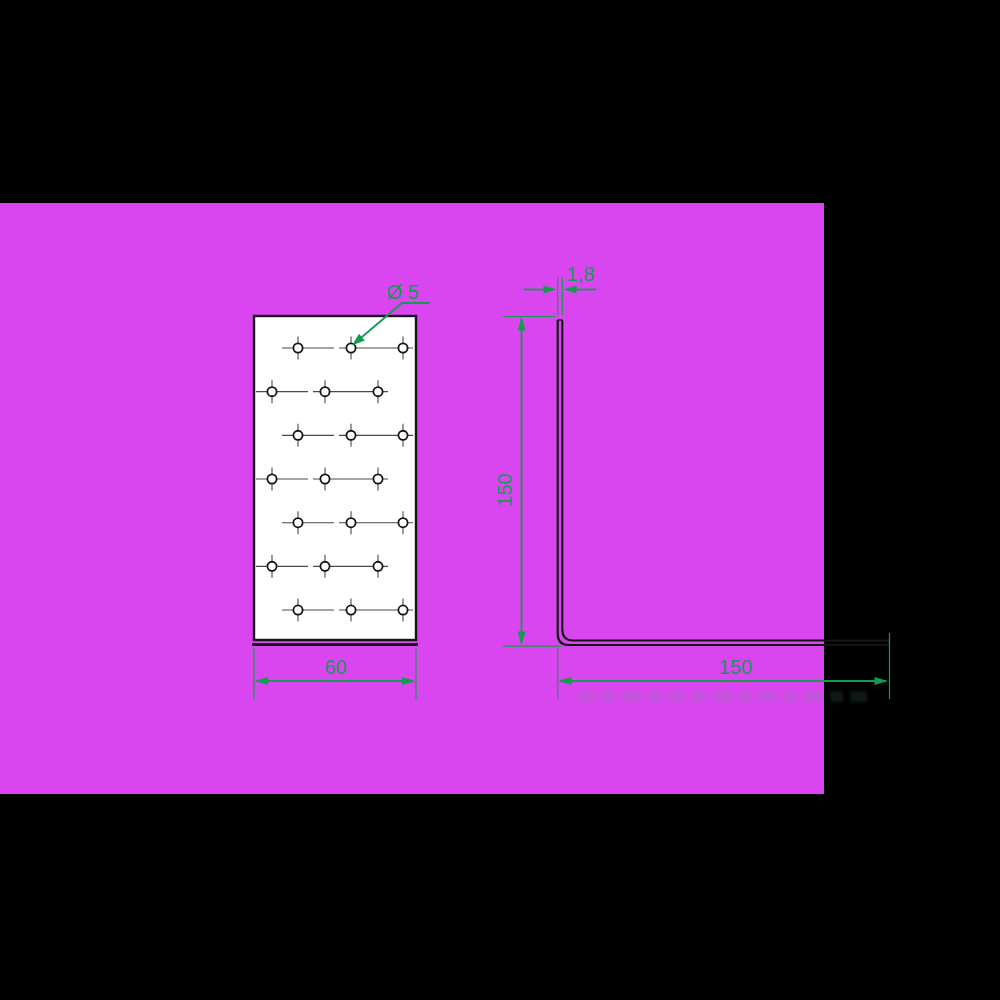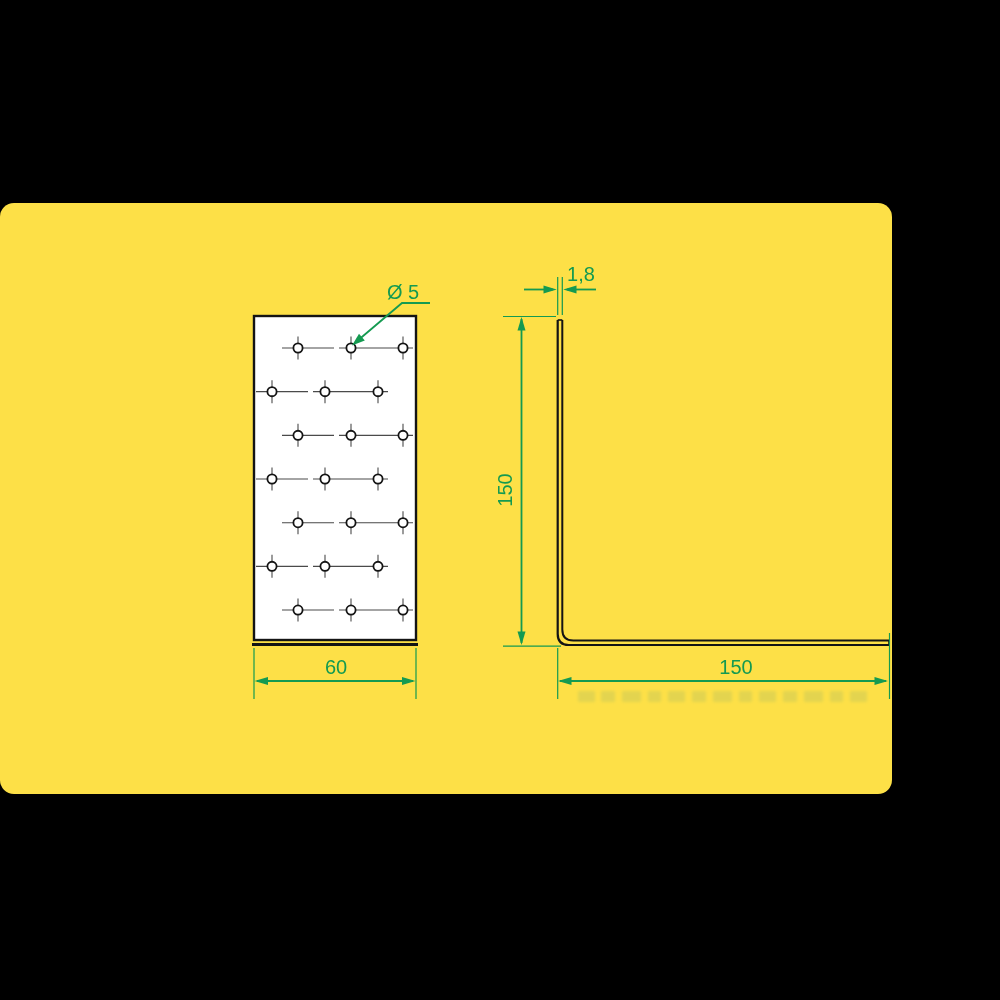--- a/index.html
+++ b/index.html
@@ -8,23 +8,22 @@
     background: #000;
     position: relative;
     font-family: "Liberation Sans", sans-serif;
     overflow: hidden;
   }
   .letterbox { position: absolute; left: 0; width: 1000px; background: #000; }
   .letterbox.top { top: 0; height: 203px; }
   .letterbox.bottom { top: 794px; height: 206px; }
   .canvas {
     position: absolute; left: 0; top: 203px;
-    width: 892px; height: 591px;
-    background: #fde047;
-    border-radius: 14px;
+    width: 824px; height: 591px;
+    background: #d946ef;
   }
   svg { display: block; }
   text {
     font-family: "Liberation Sans", sans-serif;
     font-size: 20px;
     fill: #149a51;
   }
 </style>
 </head>
 <body>

